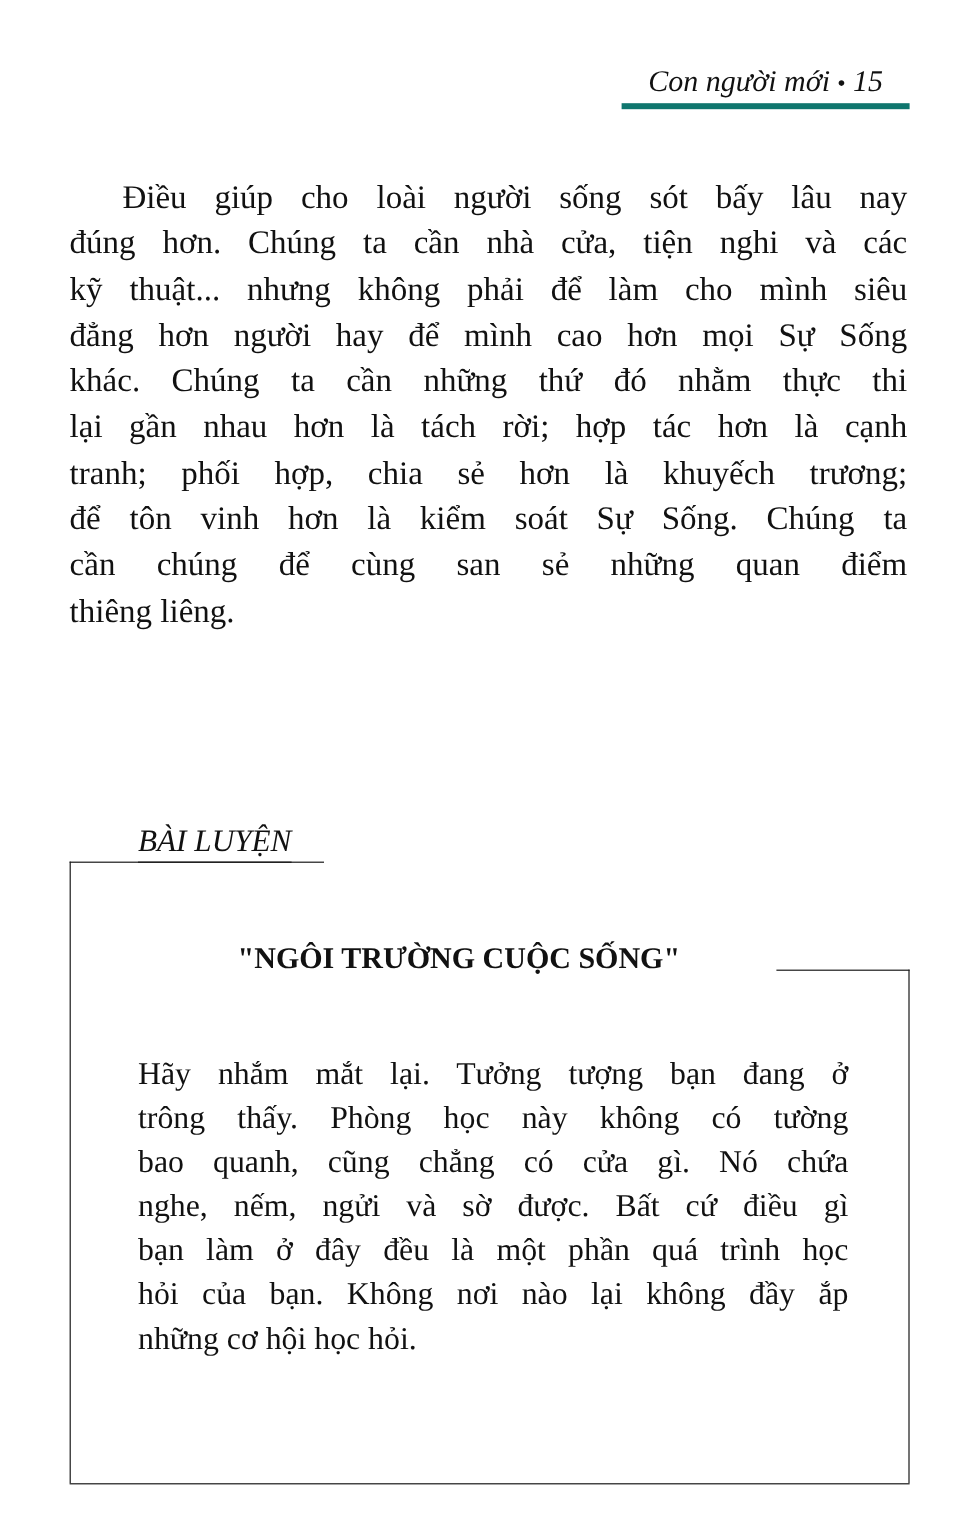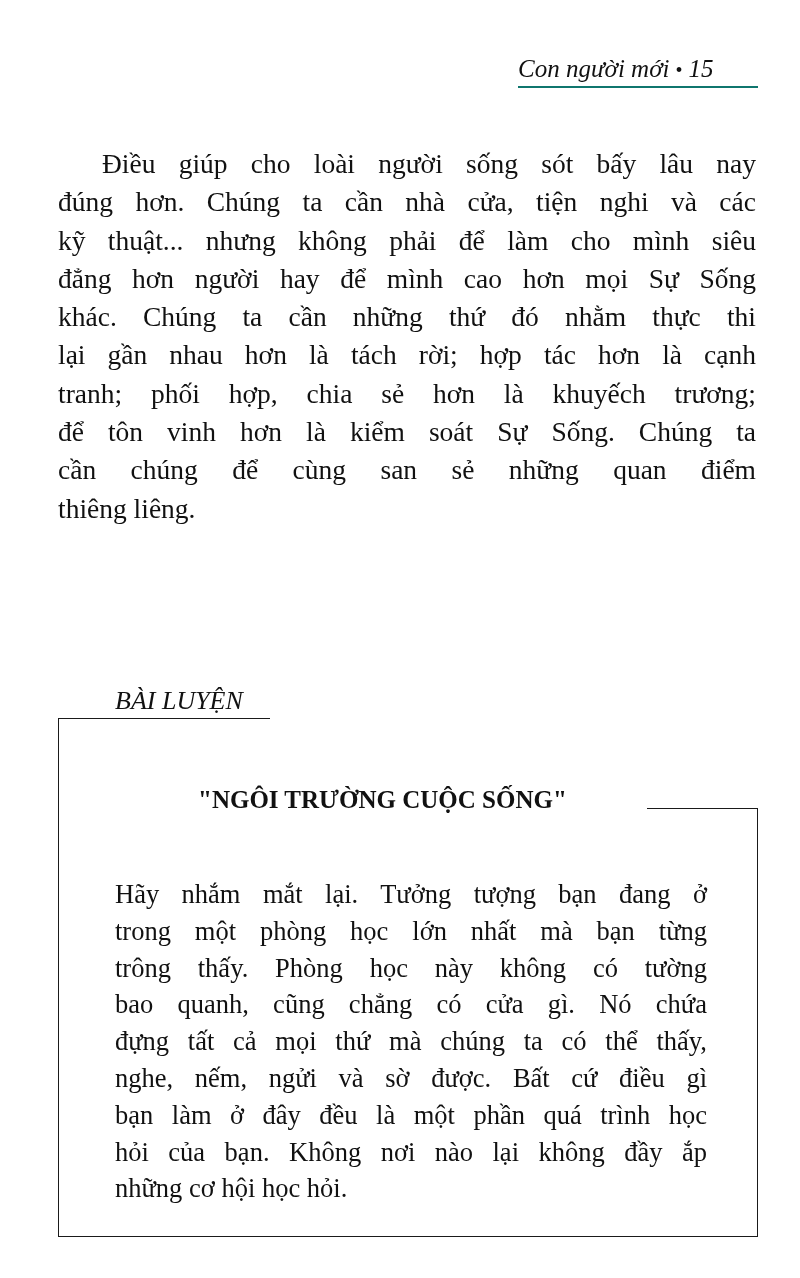--- a/index.html
+++ b/index.html
@@ -14,22 +14,22 @@
       overflow: hidden;
       color: #111111;
       font-family: "Liberation Serif", "DejaVu Serif", serif;
     }
     .running-head {
       position: absolute;
       left: 518px;
       top: 52px;
       width: 240px;
       height: 34px;
-      border-bottom: 2px solid #0f766e;
-      text-align: left;
+      border-bottom: 5px solid #0f766e;
+      text-align: center;
       font-style: italic;
       font-size: 25px;
       line-height: 34px;
       white-space: nowrap;
     }
     .running-head .dot { padding: 0 6px; font-style: normal; font-size: 20px; }
     .body-text {
       position: absolute;
       left: 58px;
       top: 145px;
@@ -142,21 +142,19 @@
 <div class="frame-top-left"></div>
 <div class="frame-left"></div>
 <div class="frame-bottom"></div>
 <div class="frame-right"></div>
 <div class="frame-top-right"></div>
 
 <div class="exercise-title">"NGÔI TRƯỜNG CUỘC SỐNG"</div>
 
 <div class="exercise-text">
   <div class="line">Hãy nhắm mắt lại. Tưởng tượng bạn đang ở</div>
-  <div class="line">trong một phòng học lớn nhất mà bạn từng</div>
   <div class="line">trông thấy. Phòng học này không có tường</div>
   <div class="line">bao quanh, cũng chẳng có cửa gì. Nó chứa</div>
-  <div class="line">đựng tất cả mọi thứ mà chúng ta có thể thấy,</div>
   <div class="line">nghe, nếm, ngửi và sờ được. Bất cứ điều gì</div>
   <div class="line">bạn làm ở đây đều là một phần quá trình học</div>
   <div class="line">hỏi của bạn. Không nơi nào lại không đầy ắp</div>
   <div class="line last">những cơ hội học hỏi.</div>
 </div>
 
 </body></html>

